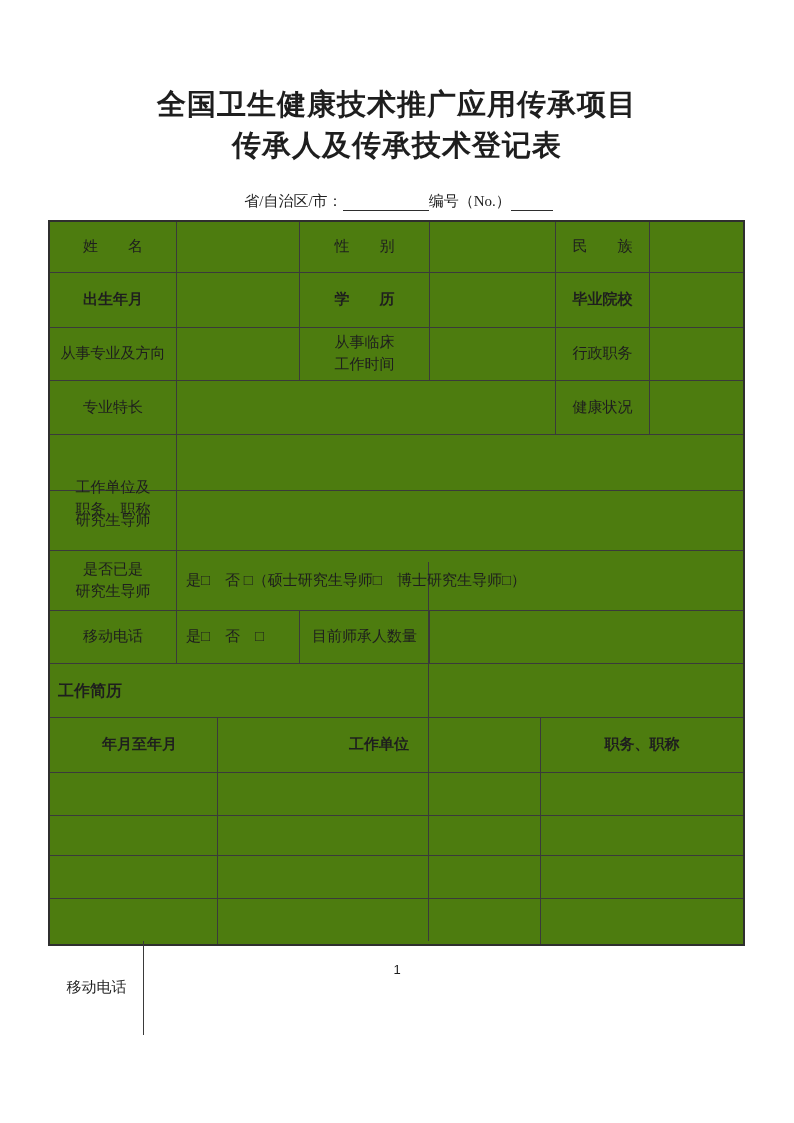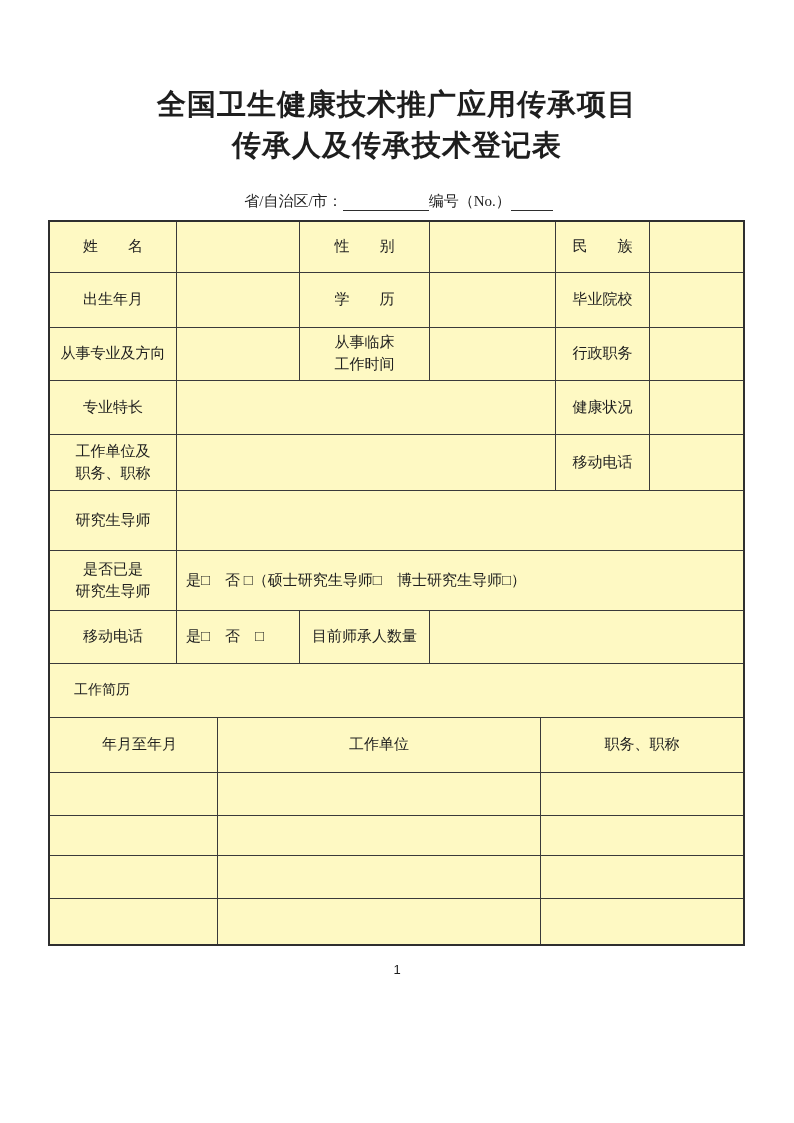--- a/index.html
+++ b/index.html
@@ -41,21 +41,21 @@
   }
   .fill-line.region{width:86px;}
   .fill-line.number{width:42px;}
 
   
   .form-table{
     margin:0 48px;
     width:697px;
     box-sizing:border-box;
     border:2px solid #2f2f2f;
-    background:#fef9c3;
+    background:#4d7c0f;
   }
   .row{
     display:flex;
     box-sizing:border-box;
     border-bottom:1px solid #3a3a3a;
   }
   .row:last-child{border-bottom:none;}
   .c{
     box-sizing:border-box;
     border-right:1px solid #3a3a3a;
@@ -72,30 +72,30 @@
   .c.fill{flex:1 1 auto;}
   .c.left{align-items:flex-start;text-align:left;padding-left:9px;}
   .w-label{width:127px;flex:0 0 127px;}
   .w-v1{width:123px;flex:0 0 123px;}
   .w-l2{width:130px;flex:0 0 130px;}
   .w-v2{width:126px;flex:0 0 126px;}
   .w-l3{width:94px;flex:0 0 94px;}
   .idcell{flex:1 1 0;border-right:1px solid #3a3a3a;}
   .idcell:last-child{border-right:none;}
 
-  .h51{height:51px;} .h55{height:55px;} .h53{height:53px;}
-  .h54{height:54px;justify-content:flex-end;} .h56{height:56px;} .h60{height:60px;}
+  .h51{height:51px;} .h55{height:55px;font-weight:bold;} .h53{height:53px;}
+  .h54{height:54px;justify-content:flex-end;} .h56{height:56px;flex-direction:column;} .h60{height:60px;}
   .h43{height:43px;} .h40{height:40px;} .h45{height:45px;}
 
   .section-title{
     justify-content:center;
     align-items:flex-start;
-    padding-left:24px;
-    font-weight:normal;
-    font-size:14px;
+    padding-left:8px;
+    font-weight:bold;
+    font-size:16px;
   }
 
   
   .wh-period{width:168px;flex:0 0 168px;padding-left:12px;}
   .wh-unit{width:323px;flex:0 0 323px;}
 
   .page-number{
     margin-top:16px;
     text-align:center;
     font-size:13px;

